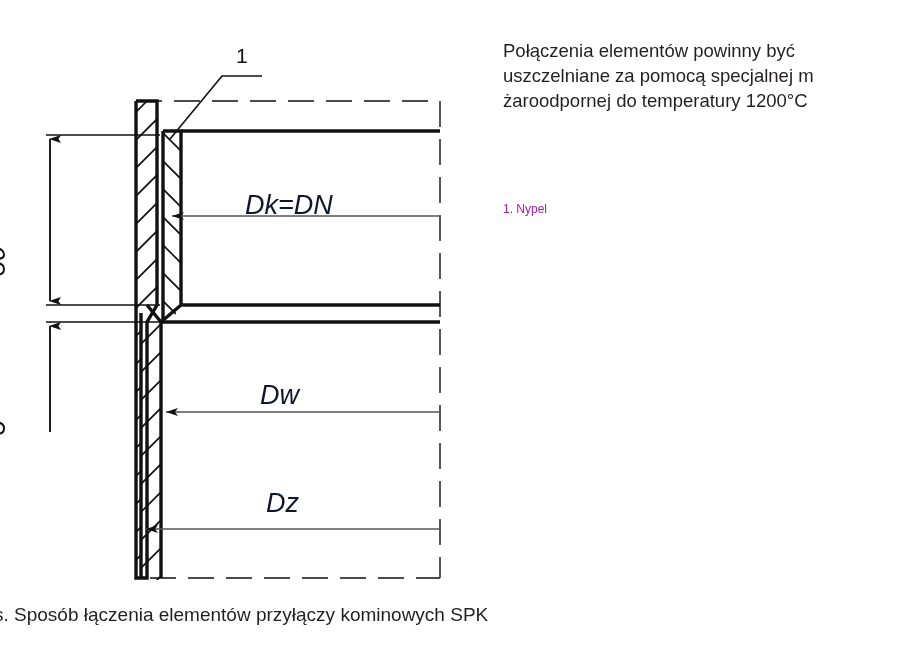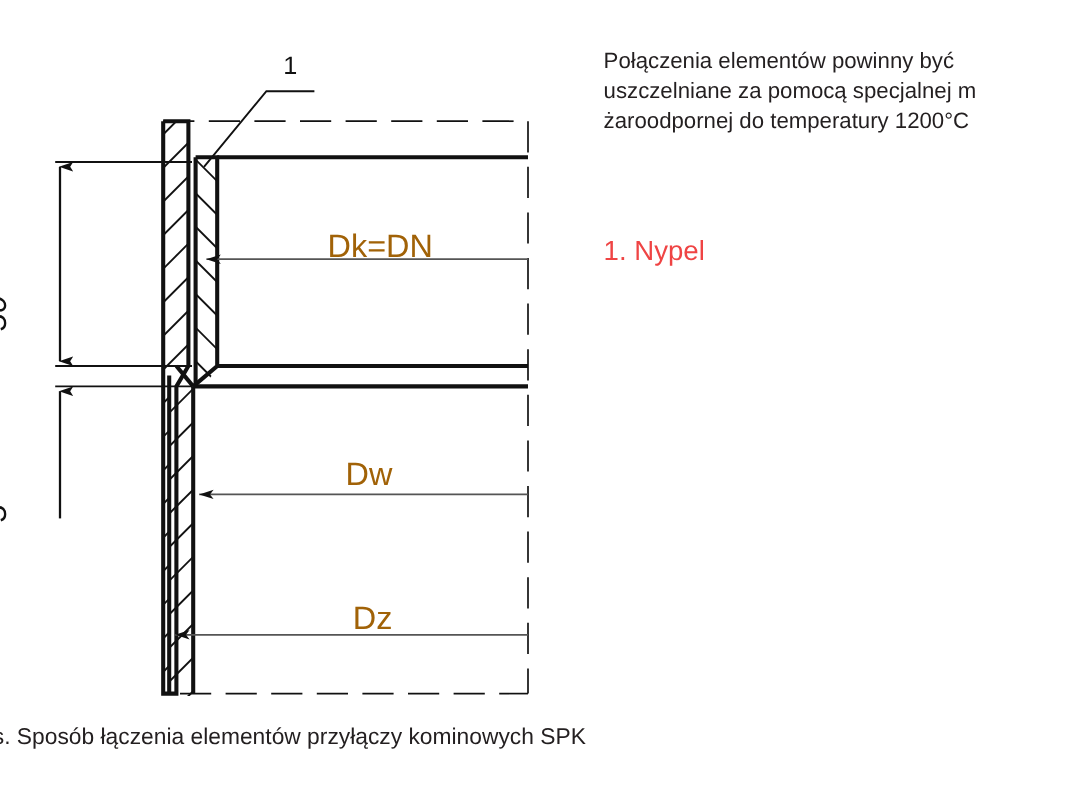--- a/index.html
+++ b/index.html
@@ -42,56 +42,56 @@
     line-height: 25px;
     color: #231f20;
     white-space: nowrap;
   }
   .note-line { display: block; }
 
   .legend-item {
     position: absolute;
     left: 503px;
     top: 197px;
-    font-size: 23px;
+    font-size: 12px;
     line-height: 25px;
-    color: #ef4444;
+    color: #a21caf;
     white-space: nowrap;
   }
 
   .caption {
     position: absolute;
     left: -6px;
     top: 602px;
     font-size: 19px;
     line-height: 26px;
     color: #231f20;
     white-space: nowrap;
   }
 
   .dim-label {
     position: absolute;
+    font-style: italic;
     font-weight: 500;
-    color: #a16207;
-    white-space: nowrap;
-    margin-left: 28px;
+    color: #0f172a;
+    white-space: nowrap;
   }
   .dim-dk {
     left: 245px;
     top: 190px;
     font-size: 27px;
   }
   .dim-dw {
     left: 260px;
     top: 380px;
     font-size: 27px;
   }
   .dim-dz {
     left: 266px;
-    top: 500px;
+    top: 488px;
     font-size: 27px;
   }
 
   .dim-vert {
     position: absolute;
     font-style: italic;
     font-weight: 500;
     color: #111111;
     white-space: nowrap;
     transform-origin: left bottom;

